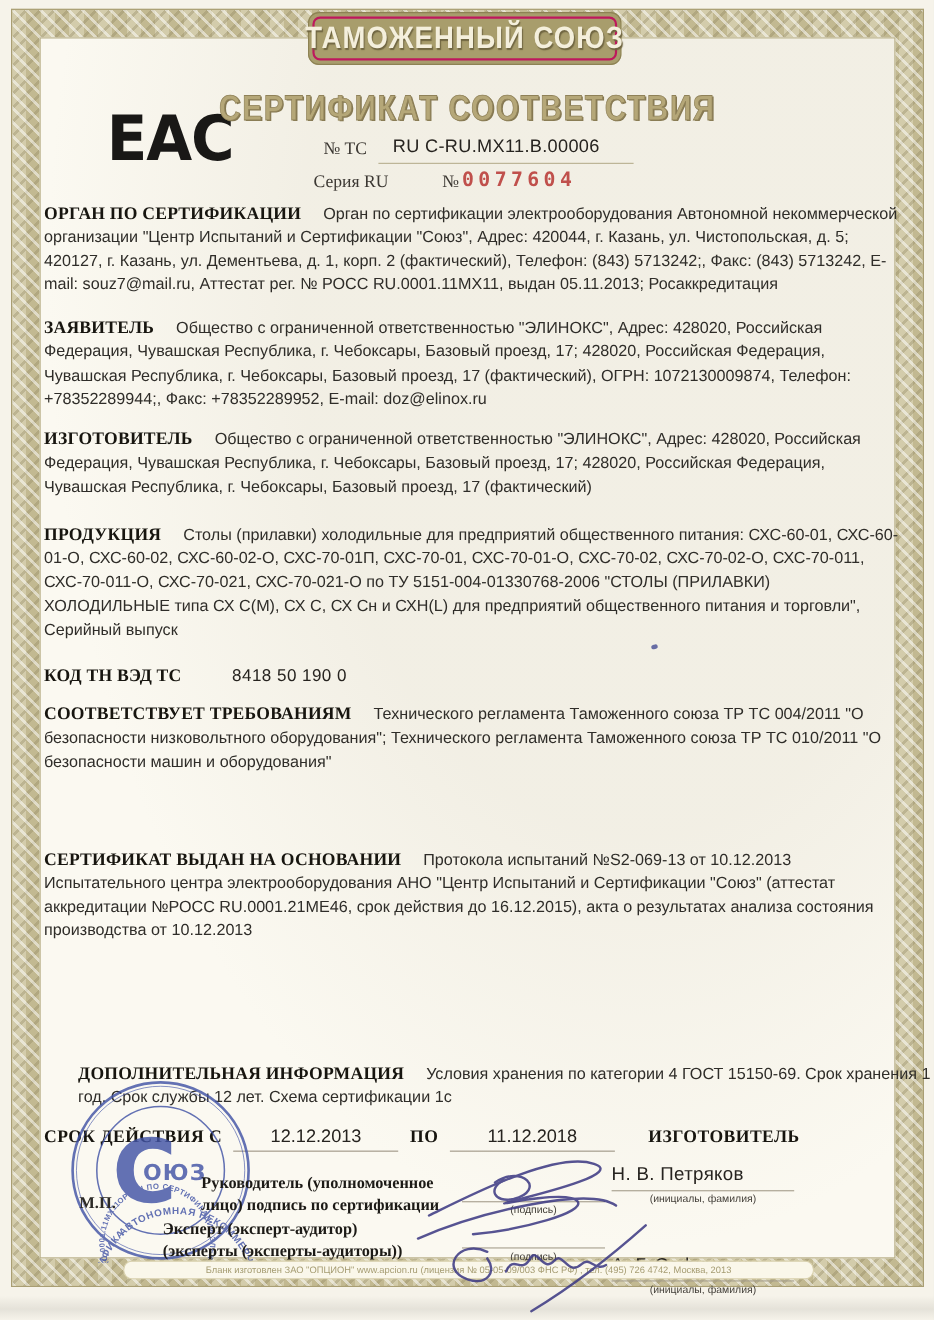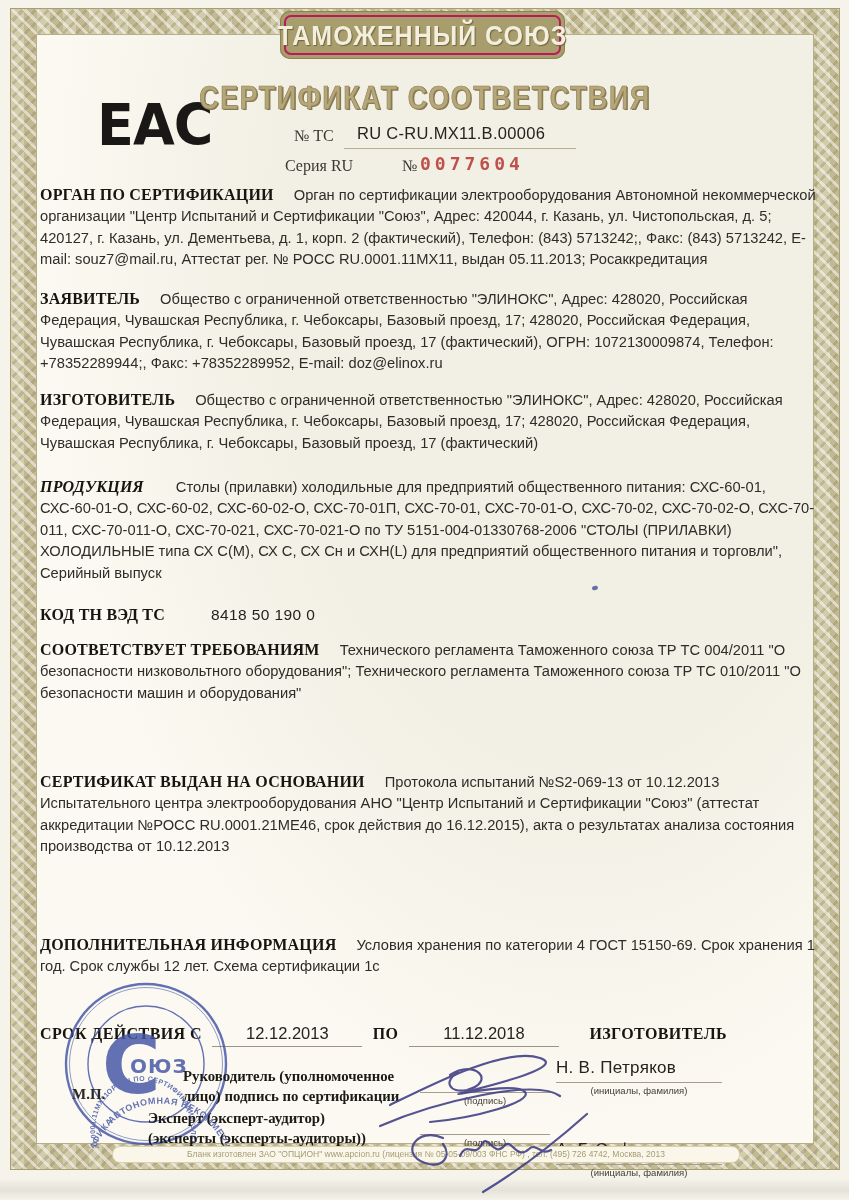--- a/index.html
+++ b/index.html
@@ -40,23 +40,23 @@
   .certno-line{position:absolute;left:344px;top:148px;width:232px;height:1px;background:#b7ae8e;}
   .series-label{position:absolute;left:285px;top:157px;font-family:"Liberation Serif",serif;font-size:16px;color:#3c3833;}
   .series-sign{position:absolute;left:402px;top:157px;font-family:"Liberation Serif",serif;font-size:16px;color:#3c3833;}
   .series-no{position:absolute;left:420px;top:153px;font-family:"DejaVu Sans Mono",monospace;
     font-weight:bold;font-size:18px;letter-spacing:4px;color:#c0504c;}
 
   
   .sec{position:absolute;left:40px;width:778px;font-size:14.7px;line-height:21.4px;color:#2f2d29;}
   .sec .lbl{font-family:"Liberation Serif",serif;font-weight:bold;font-size:16px;color:#17150f;
     letter-spacing:.2px;margin-right:20px;}
-  .sec.wide-gap .lbl{margin-right:32px;font-style:italic;}
+  .sec.wide-gap .lbl{margin-right:20px;}
   .sec-organ{top:184px;} .sec-applicant{top:288px;} .sec-manufacturer{top:389px;}
-  .sec-product{top:476px;} .sec-requirements{top:639px;} .sec-basis{top:771px;} .sec-extra{top:934px;}
+  .sec-product{top:476px;} .sec-requirements{top:639px;} .sec-basis{top:771px;} .sec-extra{top:966px;margin-left:31px;}
   .sec-code{top:604px;}
   .sec-code .val{font-size:15.5px;margin-left:26px;letter-spacing:.4px;color:#26231f;}
 
   
   .validity{position:absolute;left:40px;top:1024px;width:778px;white-space:nowrap;}
   .validity .vlbl{font-family:"Liberation Serif",serif;font-weight:bold;font-size:16px;color:#17150f;letter-spacing:.4px;margin-top:37px;}
   .validity .date{display:inline-block;width:150px;text-align:center;font-size:16.5px;color:#26231f;
     border-bottom:1px solid #9d9584;padding-bottom:3px;margin:0 6px;}
   .validity .incl{margin-left:20px;}
 

